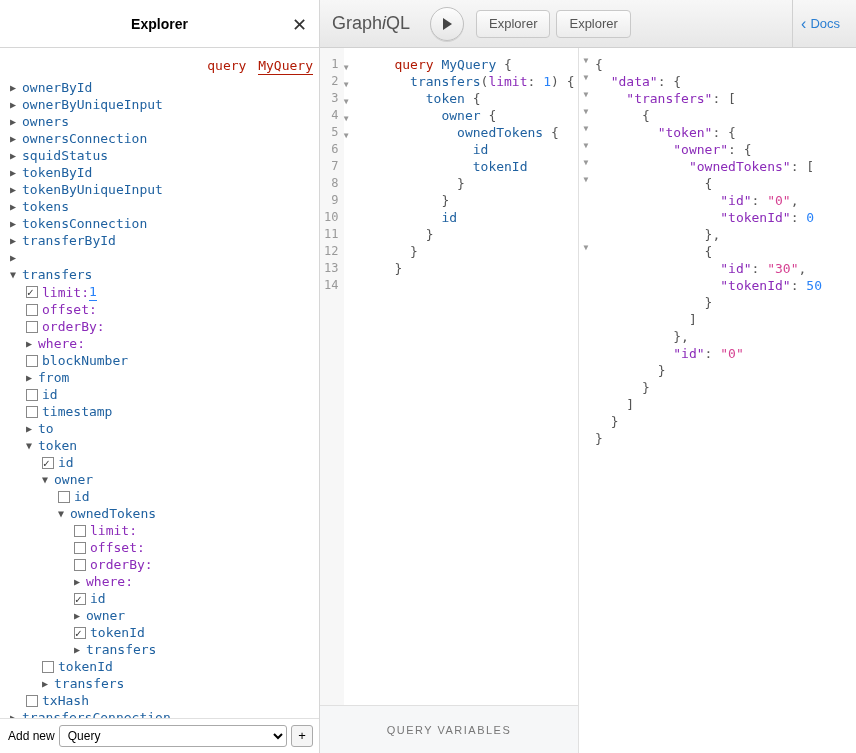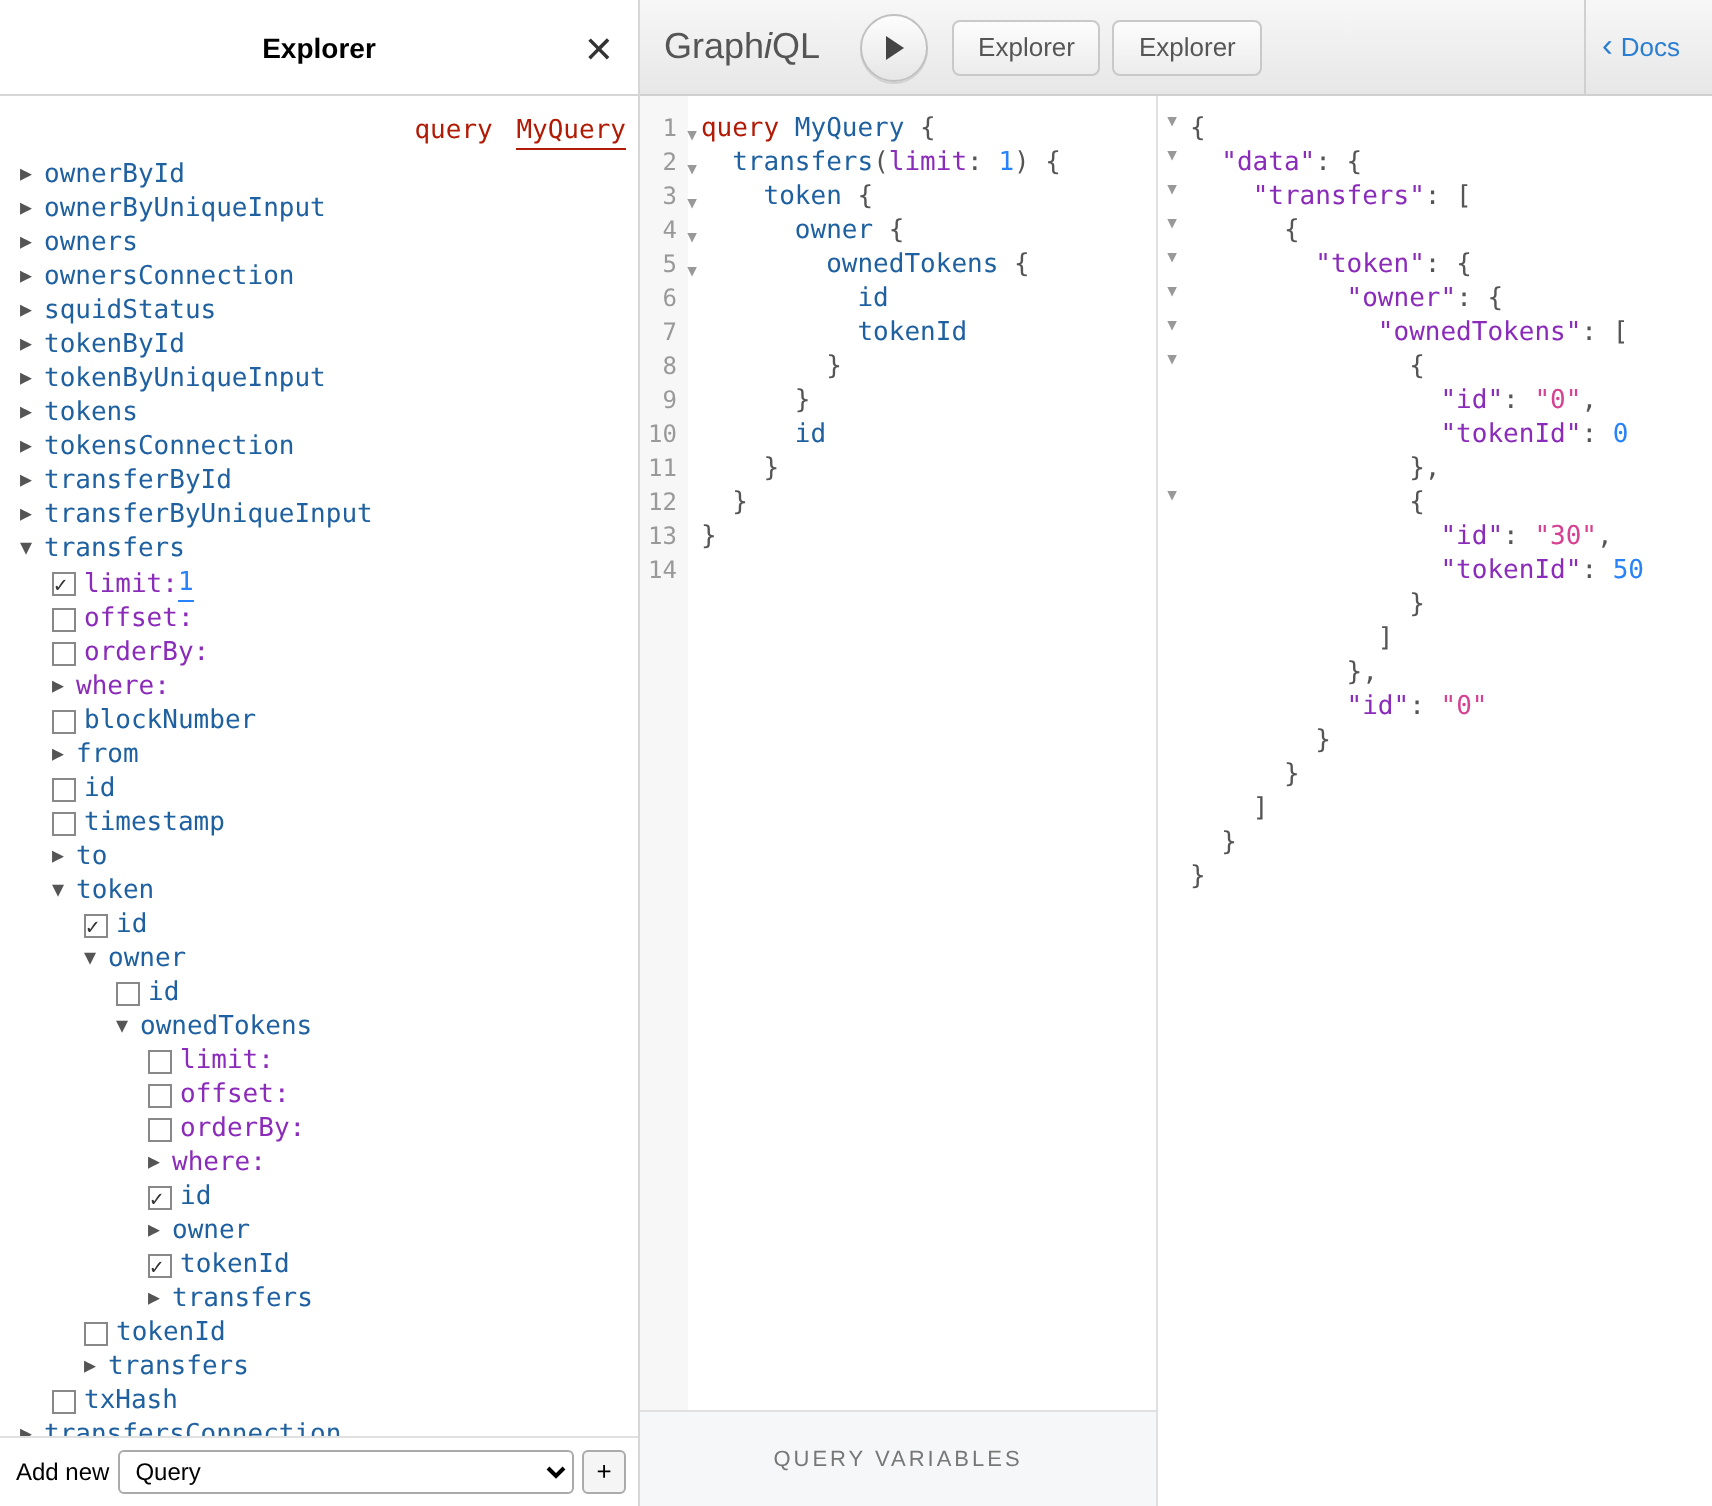--- a/index.html
+++ b/index.html
@@ -45,21 +45,21 @@
 .topbar-spacer { flex: 1; }
 .docs-btn { display: flex; align-items: center; gap: 4px; color: #2a7ed2; cursor: pointer; padding: 0 8px; border-left: 1px solid #d0d0d0; height: 100%; }
 .docs-btn .chev { font-size: 16px; }
 
 .editor-area { flex: 1; display: flex; min-height: 0; }
 .query-col { width: 259px; display: flex; flex-direction: column; border-right: 1px solid #e0e0e0; }
 .query-editor { flex: 1; display: flex; background: #fff; overflow: hidden; }
 .gutter { background: #f7f7f7; color: #999; text-align: right; padding: 8px 6px 8px 4px; font-size: 12px; user-select: none; }
 .gutter-line { height: 17px; line-height: 17px; position: relative; }
 .fold-caret { position: absolute; right: -10px; top: 3px; font-size: 8px; color: #999; }
-.code { padding: 8px 6px; line-height: 17px; white-space: pre; }
+.code { padding: 8px 6px; line-height: 17px; white-space: pre; margin-left: 44px; }
 .qvars { height: 48px; border-top: 1px solid #e0e0e0; background: #f6f7f8; display: flex; align-items: center; justify-content: center; font-size: 11px; letter-spacing: 1.5px; color: #777; cursor: pointer; }
 
 .result-col { flex: 1; display: flex; background: #fff; }
 .result-gutter { width: 14px; background: #fff; padding: 8px 0; }
 .result-fold { height: 17px; font-size: 8px; color: #999; text-align: center; }
 .result-code { padding: 8px 4px 8px 2px; line-height: 17px; white-space: pre; }
 
 
 .c-kw { color: #b11a04; }
 .c-def { color: #1f61a0; }
@@ -121,21 +121,20 @@
     <div class="tree-row ind0">
         <span class="arrow">▶</span>
         <span class="field-link">tokensConnection</span>
       </div>
     <div class="tree-row ind0">
         <span class="arrow">▶</span>
         <span class="field-link">transferById</span>
       </div>
     <div class="tree-row ind0">
         <span class="arrow">▶</span>
-        <span class="field-link">transferByUniqueInput</span>
       </div>
 
     <div class="tree-row ind0">
         <span class="arrow">▼</span>
         <span class="field-link">transfers</span>
       </div>
       <div class="tree-row ind1">
         <span class="cb checked"></span>
         <span class="arg-name">limit:</span> 
         <span class="arg-val">1</span>

